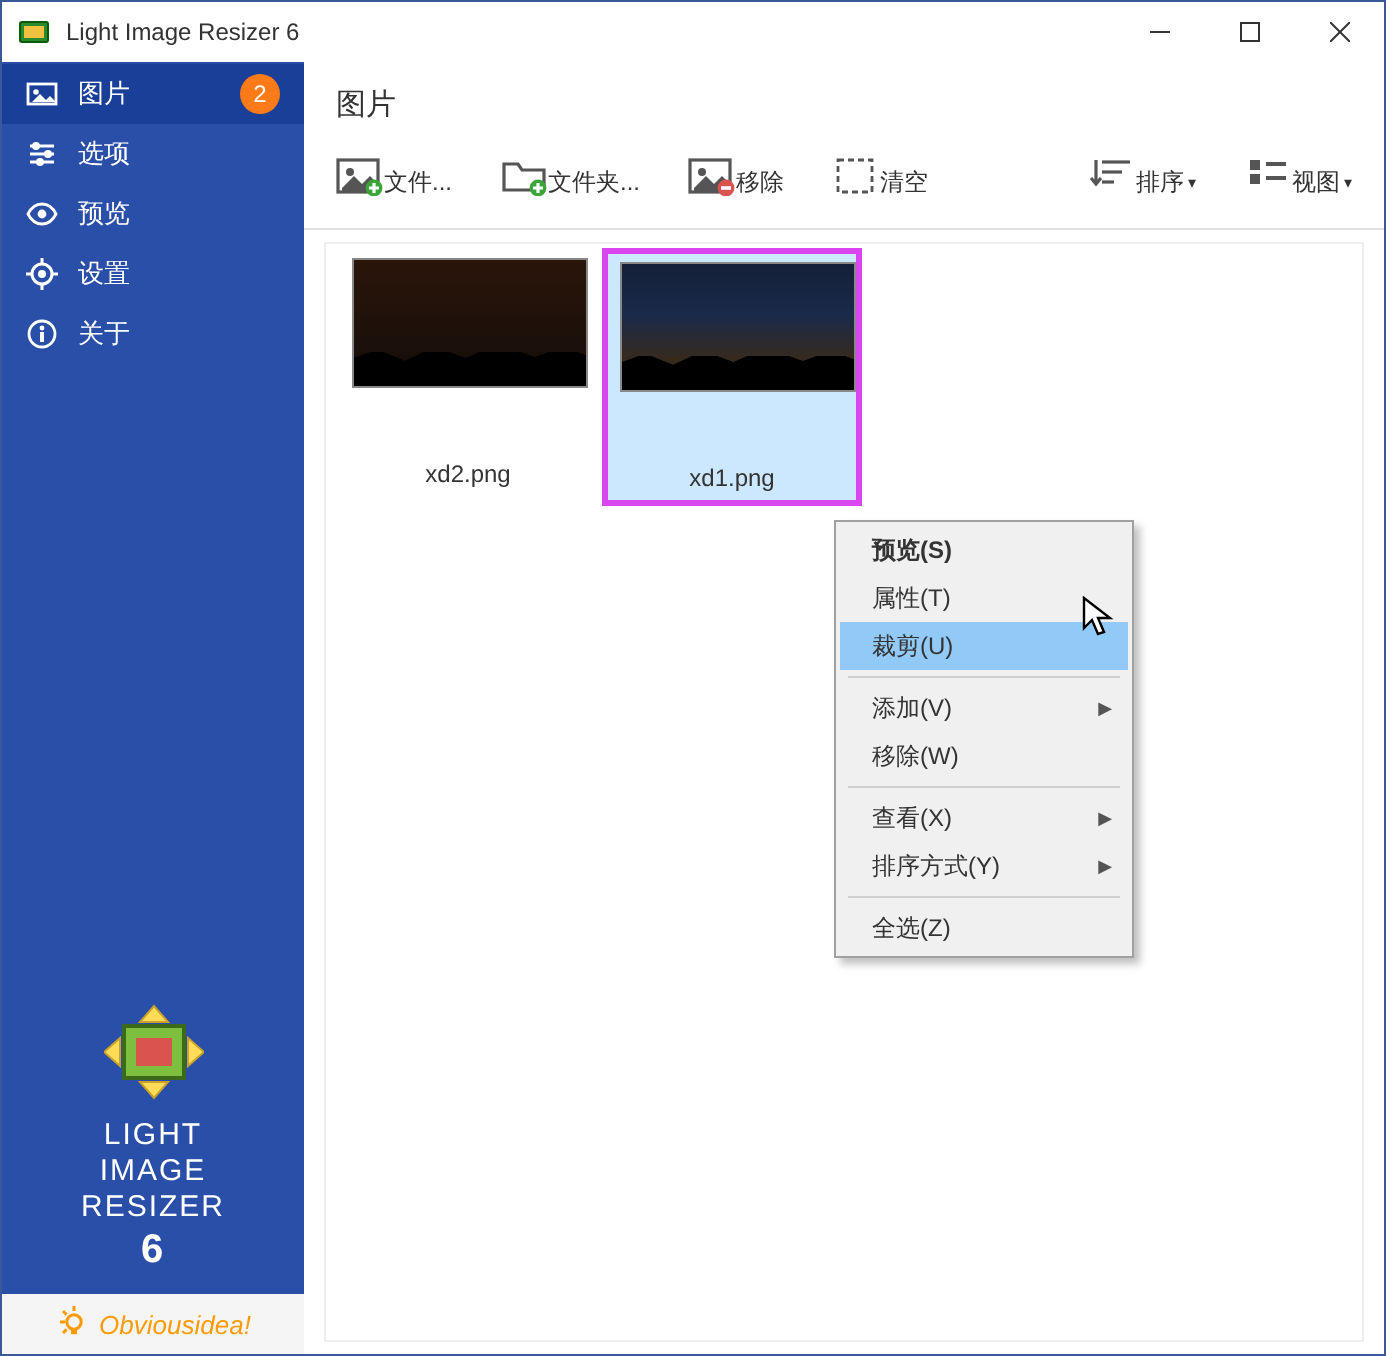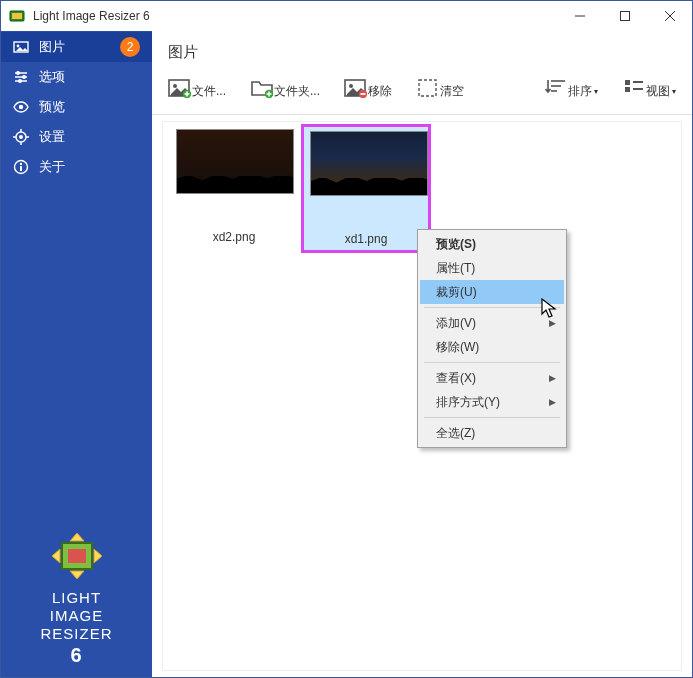--- a/index.html
+++ b/index.html
@@ -31,21 +31,21 @@
   .tool-drop .caret { font-size:8px; margin-left:2px; position:relative; top:-1px; }
   .thumb-area { flex:1; padding:2px 6px; position:relative; overflow:hidden; border:1px solid #eee; margin:6px 10px; }
   .thumbs { display:flex; gap:2px; }
   .thumb { width:130px; padding:4px 6px 4px; text-align:center; border:1px solid transparent; }
   .thumb.selected { background:#cce8ff; border:3px solid #d946ef; }
   .thumb-img { width:118px; height:65px; background:#1a1208; margin:0 auto; border:1px solid #888; position:relative; overflow:hidden; }
   .thumb-img.galaxy { background:linear-gradient(180deg,#142038 0%,#1a2a4a 40%,#3a2a18 80%,#b05a10 100%); }
   .thumb-img.dark { background:linear-gradient(180deg,#2a150a 0%,#1b100a 70%,#100a06 100%); }
   .mountains { position:absolute; bottom:0; left:0; right:0; height:28px; background:linear-gradient(to top, #000 0%, #000 60%, transparent 60%); clip-path: polygon(0 100%, 0 50%, 10% 35%, 22% 55%, 35% 30%, 48% 50%, 62% 25%, 78% 48%, 90% 30%, 100% 45%, 100% 100%); }
   .thumb-label { margin-top:36px; font-size:12px; color:#333; }
-  .context-menu { position:absolute; left:416px; top:228px; width:150px; background:#f0f0f0; border:1px solid #a0a0a0; box-shadow:3px 3px 4px rgba(0,0,0,0.25); padding:2px; font-size:12px; z-index:10; }
+  .context-menu { position:absolute; left:416px; top:259px; width:150px; background:#f0f0f0; border:1px solid #a0a0a0; box-shadow:3px 3px 4px rgba(0,0,0,0.25); padding:2px; font-size:12px; z-index:10; }
   .cm-item { height:24px; display:flex; align-items:center; padding:0 24px 0 16px; position:relative; }
   .cm-item.highlight { background:#91c9f7; }
   .cm-sep { height:1px; background:#d0d0d0; margin:3px 4px; }
   .cm-sub { position:absolute; right:8px; top:50%; transform:translateY(-50%); font-size:9px; color:#555; }
   .cursor { position:absolute; left:540px; top:297px; z-index:20; pointer-events:none; }
   .footer { height:40px; border-top:1px solid #e0e0e0; display:flex; align-items:center; justify-content:flex-end; padding:0 14px; }
   .next-btn { height:26px; width:104px; background:#cce4f7; border:2px solid #2a6fb5; font-size:12px; display:flex; align-items:center; justify-content:center; }
 </style>
 </head>
 <body>
@@ -152,20 +152,35 @@
             <polygon points="42,18 50,25 42,32" fill="#ffdb58" stroke="#c9a227"></polygon>
             <rect x="16" y="18" width="18" height="14" fill="#d9534f"></rect>
           </svg>
         </div>
         <div class="logo-text">
           <span>LIGHT</span><br>
           <span>IMAGE</span><br>
           <span>RESIZER</span>
           <b>6</b>
         </div>
+      </div>
+      <div class="obvious">
+        <span>
+          <svg width="18" height="18" viewBox="0 0 18 18">
+              <circle cx="9" cy="9" r="3.6" fill="none" stroke="#ff9a00" stroke-width="1.5"></circle>
+              <g stroke="#ff9a00" stroke-width="1.5">
+                <line x1="9" y1="1" x2="9" y2="3.5"></line>
+                <line x1="2" y1="9" x2="4.5" y2="9"></line>
+                <line x1="3.5" y1="3.5" x2="5.3" y2="5.3"></line>
+                <line x1="3.5" y1="14.5" x2="5.3" y2="12.7"></line>
+              </g>
+              <rect x="7.5" y="12.5" width="3" height="2.6" fill="#ff9a00"></rect>
+            </svg>
+        </span>
+        <span>Obviousidea!</span>
       </div>
     </div>
 
     <div class="main">
       <div class="main-header">图片</div>
 
       <div class="toolbar">
         <div class="tool-btn">
           <span class="tool-icon">
               <svg width="24" height="20" viewBox="0 0 24 20">

